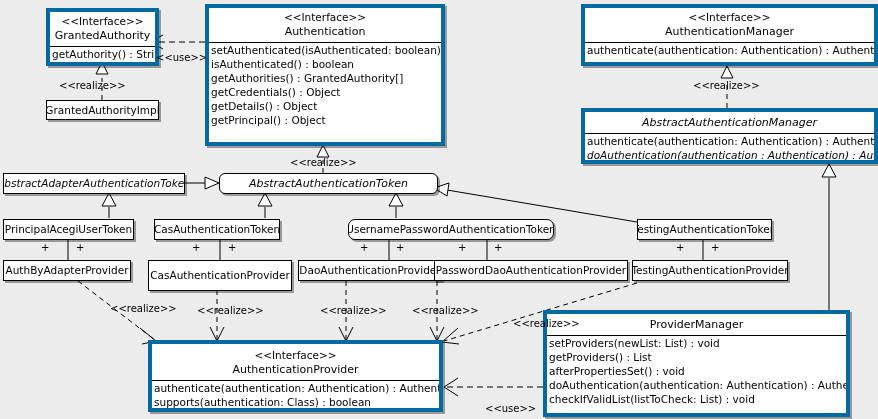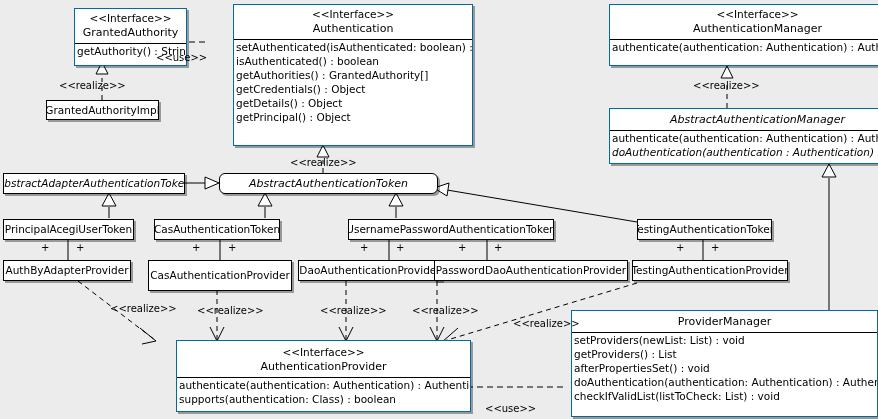--- a/index.html
+++ b/index.html
@@ -20,28 +20,27 @@
   svg.edges {
     position: absolute;
     left: 0; top: 0;
     width: 878px;
     height: 419px;
     pointer-events: none;
   }
   .uml-box {
     position: absolute;
     background: #ffffff;
-    border: 1px solid #0369a1;
+    border: 4px solid #0369a1;
     box-sizing: border-box;
     box-shadow: 2px 2px 0 rgba(0,0,0,0.35);
     font-size: 11px;
     line-height: 13px;
     color: #000;
     overflow: hidden;
-    margin-left: 28px;
   }
   .hdr {
     text-align: center;
     padding: 2px 3px 3px 3px;
   }
   .stereo {
     display: block;
     text-align: center;
     font-size: 10.5px;
     line-height: 14px;
@@ -258,21 +257,21 @@
   </div>
 
   <div class="simple-box" style="left:3px; top:219px; width:131px; height:21px;">
     <span>PrincipalAcegiUserToken</span>
   </div>
 
   <div class="simple-box" style="left:154px; top:219px; width:126px; height:21px;">
     <span>CasAuthenticationToken</span>
   </div>
 
-  <div class="simple-box" style="left:348px; top:219px; width:206px; height:21px;">
+  <div class="simple-box" style="left:348px; top:219px; width:206px; height:21px;border-radius:7px;">
     <span>UsernamePasswordAuthenticationToken</span>
   </div>
 
   <div class="simple-box" style="left:637px; top:219px; width:135px; height:21px;">
     <span>TestingAuthenticationToken</span>
   </div>
 
   <div class="simple-box" style="left:3px; top:260px; width:128px; height:21px;">
     <span>AuthByAdapterProvider</span>
   </div>

